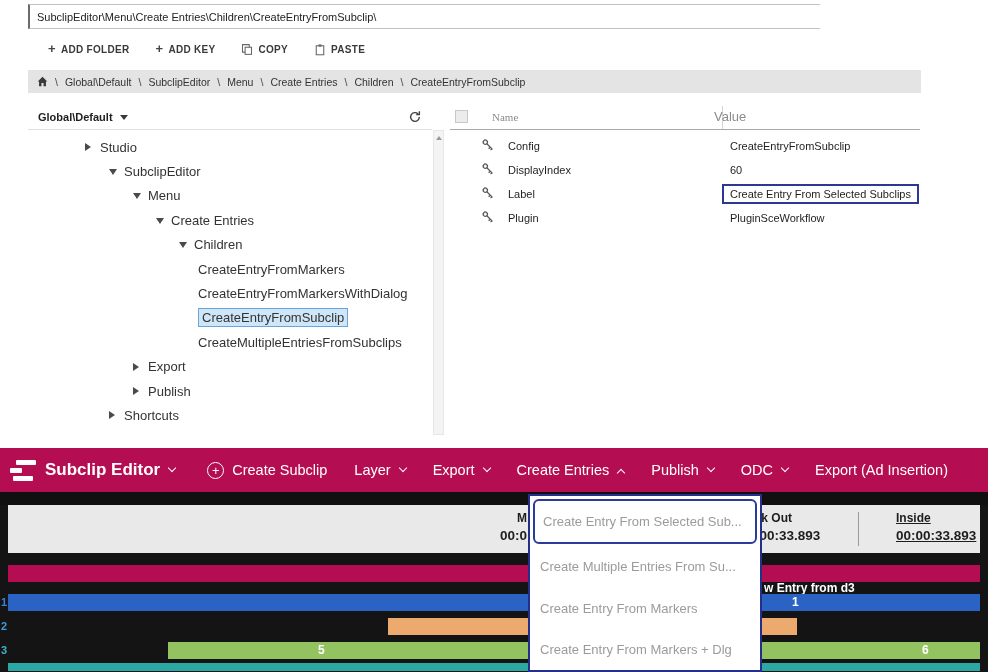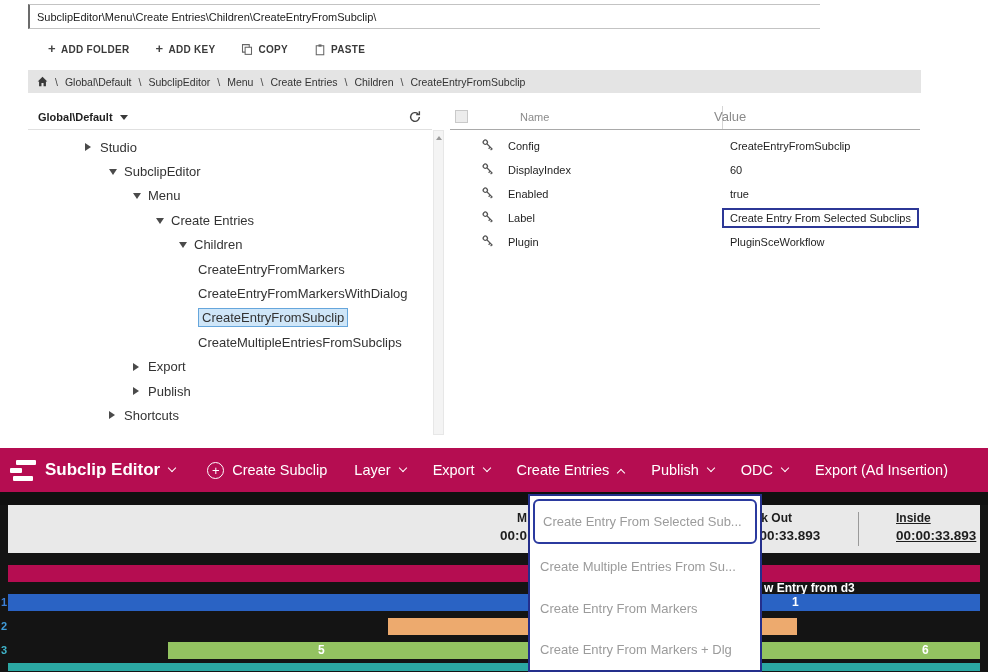--- a/index.html
+++ b/index.html
@@ -40,21 +40,21 @@
   .tl.selected { background:#cfe6f8; border:1px solid #66a6dc; padding:1px 3px; }
 
   .tree-scrollbar { position:absolute; left:433px; top:130px; width:11px; height:305px; background:#f4f4f4; border:1px solid #e7e7e7; }
   .sb-up { position:absolute; left:2px; top:5px; width:0; height:0; border-left:3px solid transparent;
     border-right:3px solid transparent; border-bottom:4px solid #9b9b9b; }
 
   
   .table-pane { position:absolute; left:450px; top:104px; width:470px; height:344px; }
   .table-header { position:relative; height:26px; border-bottom:1px solid #a9a9a9; display:flex; align-items:center; }
   .checkbox { width:13px; height:13px; background:#ececec; border:1px solid #c9c9c9; margin-left:5px; cursor:pointer; }
-  .col-name { position:absolute; left:70px; color:#8b8b8b; font-size:11px; }
+  .col-name { position:absolute; left:42px; color:#8b8b8b; font-size:11px;font-family:Liberation Serif, serif; }
   .col-div { position:absolute; left:272px; top:2px; bottom:0; width:1px; background:#d5d5d5; }
   .col-value { position:absolute; left:264px; color:#8b8b8b; font-size:13px; }
   .table-body { padding-top:4px; }
   .trow { position:relative; height:24px; display:flex; align-items:center; font-size:11px; color:#1e1e1e; cursor:default; }
   .key-icon { position:absolute; left:30px; top:5px; width:14px; height:14px; transform:rotate(45deg); }
   .tname { position:absolute; left:58px;text-align:right; }
   .tvalue { position:absolute; left:280px; }
   .tvalue.boxed { left:272px; border:2px solid #2c3796; padding:2px 6px; background:#fff; }
 
   
@@ -258,30 +258,20 @@
           <span class="tname">DisplayIndex</span>
           <span class="tvalue">60</span>
         </div>
         <div class="trow">
           <span class="key-icon">
             <svg width="14" height="9" viewBox="0 0 18 10" fill="none" stroke="#555" stroke-width="1.6">
               <circle cx="4" cy="5" r="2.7"></circle>
                 <path d="M6.8 5H17M13 5v3M16 5v2.4"></path>
               </svg>
           </span>
-          <span class="tname">Enabled</span>
-          <span class="tvalue">true</span>
-        </div>
-        <div class="trow">
-          <span class="key-icon">
-            <svg width="14" height="9" viewBox="0 0 18 10" fill="none" stroke="#555" stroke-width="1.6">
-              <circle cx="4" cy="5" r="2.7"></circle>
-                <path d="M6.8 5H17M13 5v3M16 5v2.4"></path>
-              </svg>
-          </span>
           <span class="tname">Label</span>
           <span class="tvalue boxed">Create Entry From Selected Subclips</span>
         </div>
         <div class="trow">
           <span class="key-icon">
             <svg width="14" height="9" viewBox="0 0 18 10" fill="none" stroke="#555" stroke-width="1.6">
               <circle cx="4" cy="5" r="2.7"></circle>
                 <path d="M6.8 5H17M13 5v3M16 5v2.4"></path>
               </svg>
           </span>

